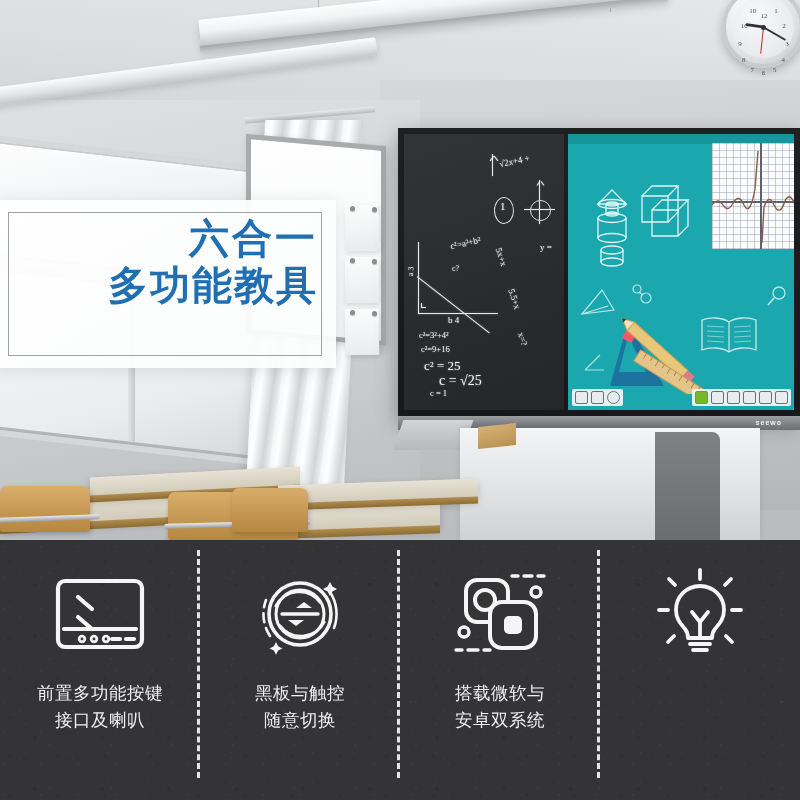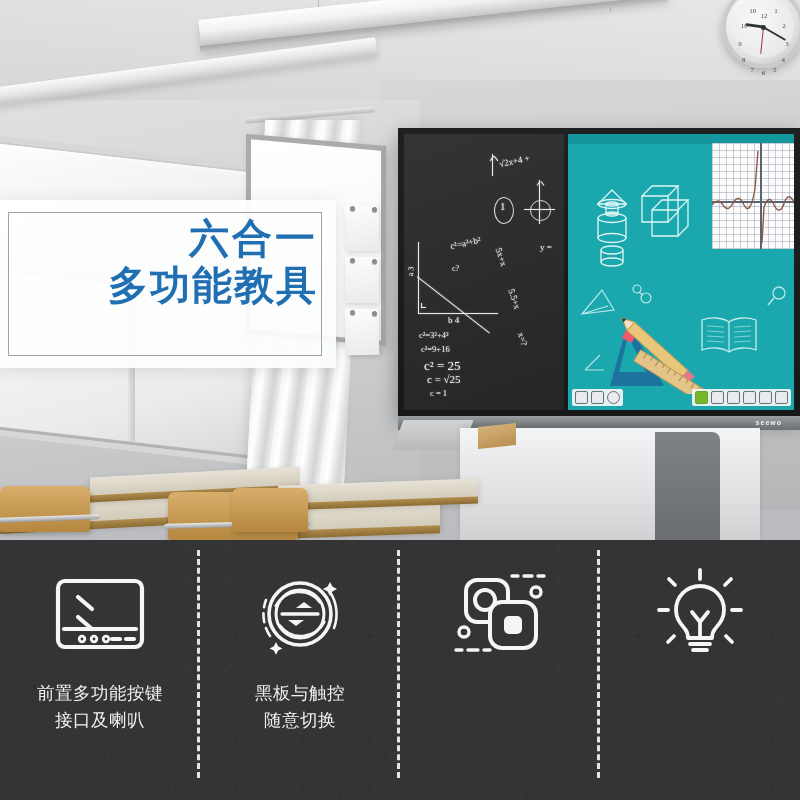--- a/index.html
+++ b/index.html
@@ -251,21 +251,21 @@
         <div class="chalk-line" style="left:13px;top:142px;width:92px;height:1.4px;transform:rotate(38deg);transform-origin:left center;"></div>
         <div class="chalk-line" style="left:17px;top:173px;width:5px;height:1px;"></div>
         <div class="chalk-line" style="left:17px;top:169px;width:1px;height:5px;"></div>
         <div class="chalk" style="left:2px;top:133px;font-size:8px;transform:rotate(-88deg);">a 3</div>
         <div class="chalk" style="left:44px;top:181px;font-size:9px;">b 4</div>
         <div class="chalk" style="left:48px;top:130px;font-size:8px;">c?</div>
         <div class="chalk" style="left:46px;top:104px;font-size:9px;transform:rotate(-12deg);">c²=a²+b²</div>
         <div class="chalk" style="left:15px;top:196px;font-size:8.5px;">c²=3²+4²</div>
         <div class="chalk" style="left:17px;top:210px;font-size:8.5px;">c²=9+16</div>
         <div class="chalk" style="left:20px;top:224px;font-size:13px;">c² = 25</div>
-        <div class="chalk" style="left:23px;top:239px;font-size:11px;">c = √25</div>
+        <div class="chalk" style="left:35px;top:239px;font-size:14px;">c = √25</div>
         <div class="chalk" style="left:26px;top:254px;font-size:8.5px;">c = 1</div>
         <div class="chalk" style="left:95px;top:22px;font-size:9px;transform:rotate(-12deg);">√2x+4 +</div>
         <div class="chalk-line" style="left:88px;top:20px;width:1.4px;height:22px;"></div>
         <div class="chalk-line" style="left:85px;top:24px;width:6px;height:1.2px;transform:rotate(-52deg);"></div>
         <div class="chalk-line" style="left:89px;top:24px;width:6px;height:1.2px;transform:rotate(52deg);"></div>
         <div class="wm" style="left:90px;top:63px;width:18px;height:25px;border-radius:50%;border-color:rgba(240,240,236,.9);"></div>
         <div class="chalk" style="left:96px;top:66px;font-size:11px;">1</div>
         <div class="wm" style="left:126px;top:66px;width:19px;height:19px;border-radius:50%;border-color:rgba(240,240,236,.9);"></div>
         <div class="chalk-line" style="left:120px;top:75px;width:31px;height:1.2px;"></div>
         <div class="chalk-line" style="left:135px;top:46px;width:1.2px;height:44px;"></div>
@@ -467,20 +467,24 @@
             <rect x="14" y="10" width="42" height="42" rx="11" stroke-width="4"></rect>
             <circle cx="33" cy="30" r="10" stroke-width="4"></circle>
             <rect x="38" y="32" width="46" height="46" rx="12" stroke-width="4" fill="#343436"></rect>
             <circle cx="12" cy="62" r="5" stroke-width="3.4"></circle>
             <circle cx="84" cy="22" r="5" stroke-width="3.4"></circle>
             <path d="M60,6 L66,6 M72,6 L80,6 M86,6 L92,6" stroke-width="3.4"></path>
             <path d="M4,80 L10,80 M16,80 L26,80 M32,80 L38,80" stroke-width="3.4"></path>
           </g>
           <rect x="52" y="46" width="18" height="18" rx="5" fill="#f5f5f5"></rect>
         </svg>
+      </div>
+      <div class="feat-label">
+        <div>搭载微软与</div>
+        <div>安卓双系统</div>
       </div>
       <div class="divider"></div>
     </div>
 
     <div class="feat">
       <div class="feat-icon">
         <svg width="96" height="96" viewBox="0 0 96 96">
           <g stroke="#f5f5f5" fill="none" stroke-width="3.8" stroke-linecap="round" stroke-linejoin="round">
             <path d="M48,20 C34,20 24,31 24,44 C24,53 29,58 33,63 C35.5,66 36,69 36,72 L60,72
                      C60,69 60.5,66 63,63 C67,58 72,53 72,44 C72,31 62,20 48,20 Z"></path>

